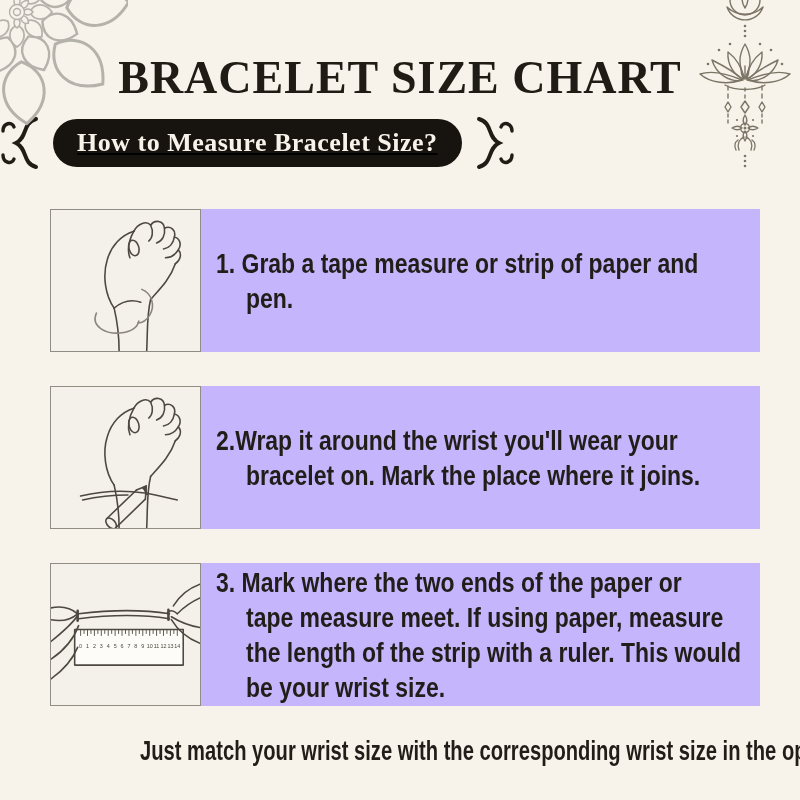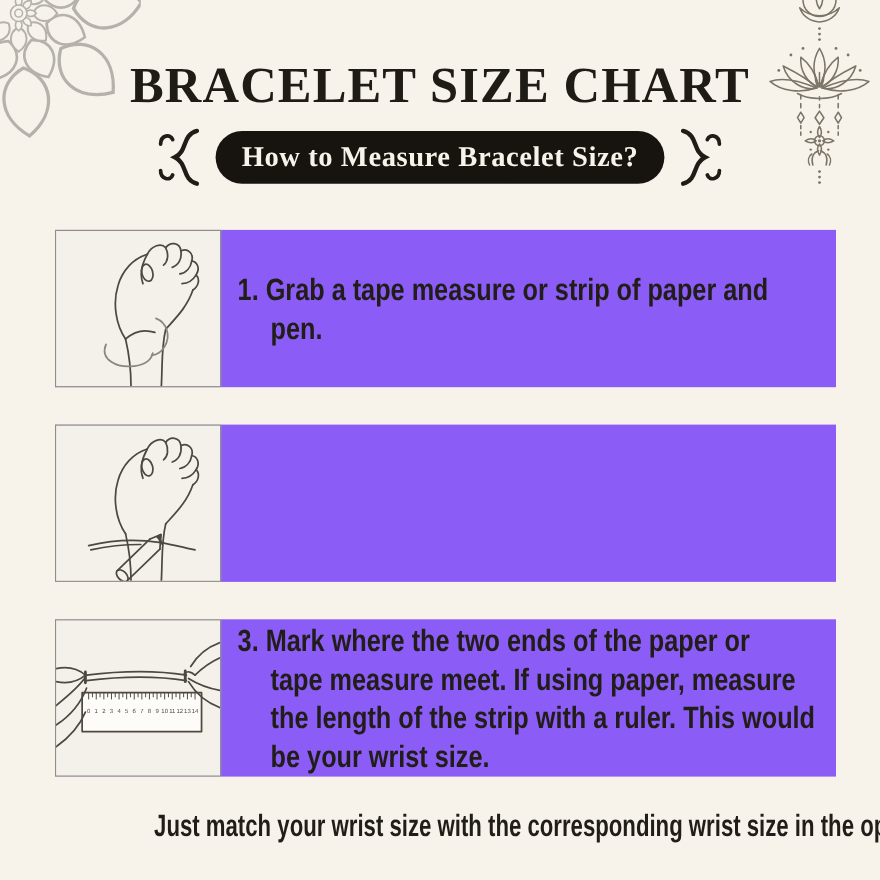--- a/index.html
+++ b/index.html
@@ -3,28 +3,28 @@
 <meta charset="utf-8">
 <style>
   html,body{margin:0;padding:0;}
   body{width:800px;height:800px;background:#f7f3ea;font-family:"Liberation Sans",sans-serif;}
   .page{position:relative;width:800px;height:800px;overflow:hidden;background:#f7f3ea;}
   .corner-mandala{position:absolute;left:0;top:0;}
   .corner-lotus{position:absolute;right:0;top:0;}
   .title{margin:0;padding-top:52px;text-align:center;
          font-family:"Liberation Serif",serif;font-weight:bold;font-size:46px;line-height:52px;
          letter-spacing:1px;color:#1f1b15;}
-  .badge-row{margin-top:10px;display:flex;align-items:center;justify-content:center;gap:13px;height:58px;}
+  .badge-row{margin-top:10px;display:flex;align-items:center;gap:13px;height:58px;text-decoration:underline;}
   .badge{background:#17130e;color:#f7f3ea;border-radius:26px;height:48px;line-height:48px;
          padding:0 24px;font-family:"Liberation Serif",serif;font-weight:bold;font-size:26px;
          letter-spacing:0.5px;white-space:nowrap;}
   .flourish{display:block;}
   .flip{transform:scaleX(-1);}
   .steps{margin:37px 40px 0 50px;width:710px;}
-  .row{display:flex;height:143px;margin-bottom:34px;background:#8b5cf6;}
+  .row{display:flex;height:143px;margin-bottom:34px;background:#c4b5fd;}
   .row:last-child{margin-bottom:0;justify-content:space-between;}
   .panel{flex:none;width:151px;height:143px;box-sizing:border-box;
          background:#f4f1ea;border:1px solid #908d85;}
   .panel svg{display:block;width:100%;height:100%;}
   .text{flex:1;display:flex;flex-direction:column;justify-content:center;padding-left:15px;min-width:0;}
   .line{font-weight:bold;font-size:28px;line-height:35px;color:#211d18;white-space:nowrap;
         transform:scaleX(0.82);transform-origin:0 50%;}
   .line.indent{margin-left:30px;}
   .footer{margin-top:30px;text-align:center;}
   .footer span{display:inline-block;font-weight:bold;font-size:28px;line-height:30px;color:#211d18;
@@ -197,20 +197,24 @@
             <g transform="rotate(46 62 136)">
               <path d="M56,96 L56,138 M69,96 L69,138"></path>
               <ellipse cx="62.5" cy="138" rx="6.5" ry="4"></ellipse>
               <path d="M56,96 L60,86 L69,96"></path>
               <path d="M59,90 L60,86 L63,90 Z" fill="#4d4840"></path>
             </g>
             <path d="M95,103 L97,108" stroke-width="2.4"></path>
           </g>
         </svg>
       </div>
+      <div class="text">
+        <div class="line">2.Wrap it around the wrist you'll wear your</div>
+        <div class="line indent">bracelet on. Mark the place where it joins.</div>
+      </div>
     </div>
 
     <div class="row">
       <div class="panel">
         <svg viewBox="0 0 151 142">
           <g class="ink-line">
             <rect x="24" y="66" width="110" height="36" fill="#fdfcf8"></rect>
             <path d="M30,66 v6 M33.5,66 v4 M37,66 v6 M40.5,66 v4 M44,66 v6 M47.5,66 v4 M51,66 v6 M54.5,66 v4 M58,66 v6 M61.5,66 v4 M65,66 v6 M68.5,66 v4 M72,66 v6 M75.5,66 v4 M79,66 v6 M82.5,66 v4 M86,66 v6 M89.5,66 v4 M93,66 v6 M96.5,66 v4 M100,66 v6 M103.5,66 v4 M107,66 v6 M110.5,66 v4 M114,66 v6 M117.5,66 v4 M121,66 v6 M124.5,66 v4 M128,66 v6" stroke-width="0.9"></path>
             <path d="M28,50 C60,46 95,46 120,50 M28,55 C60,51 95,51 120,55"></path>
             <path d="M27,47 L27,57 M119,46 L119,56" stroke-width="2.6"></path>

